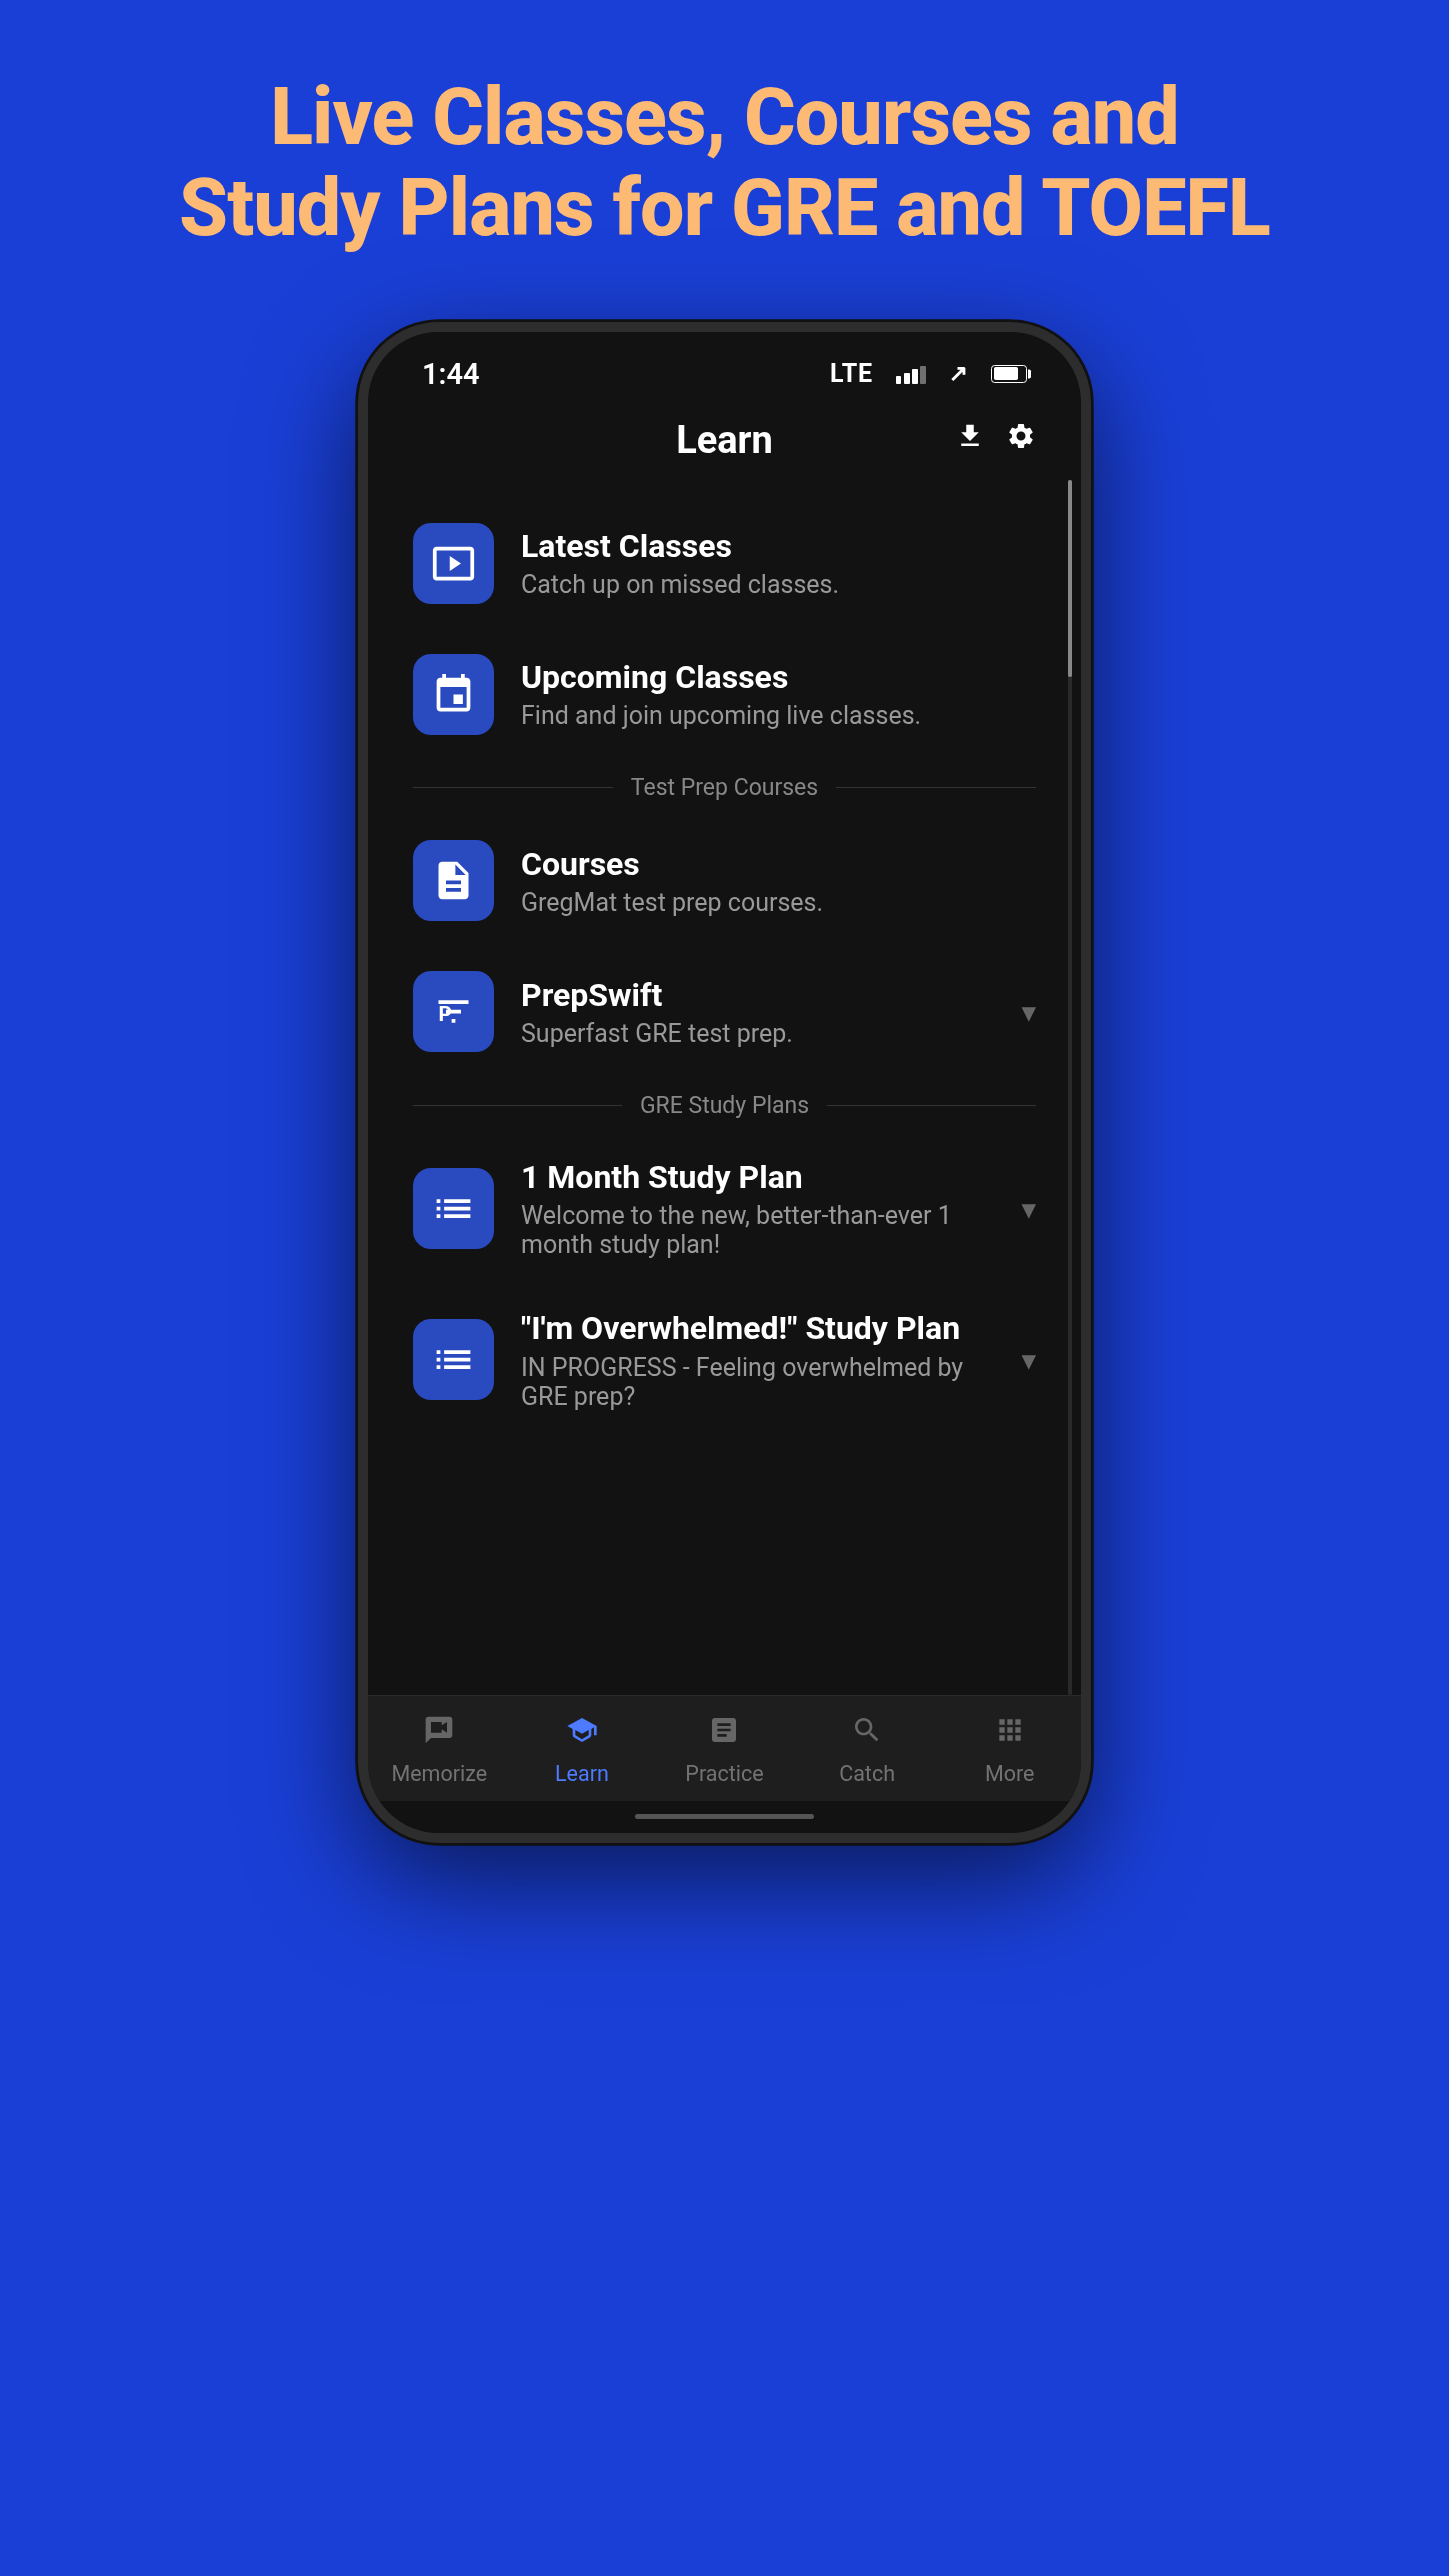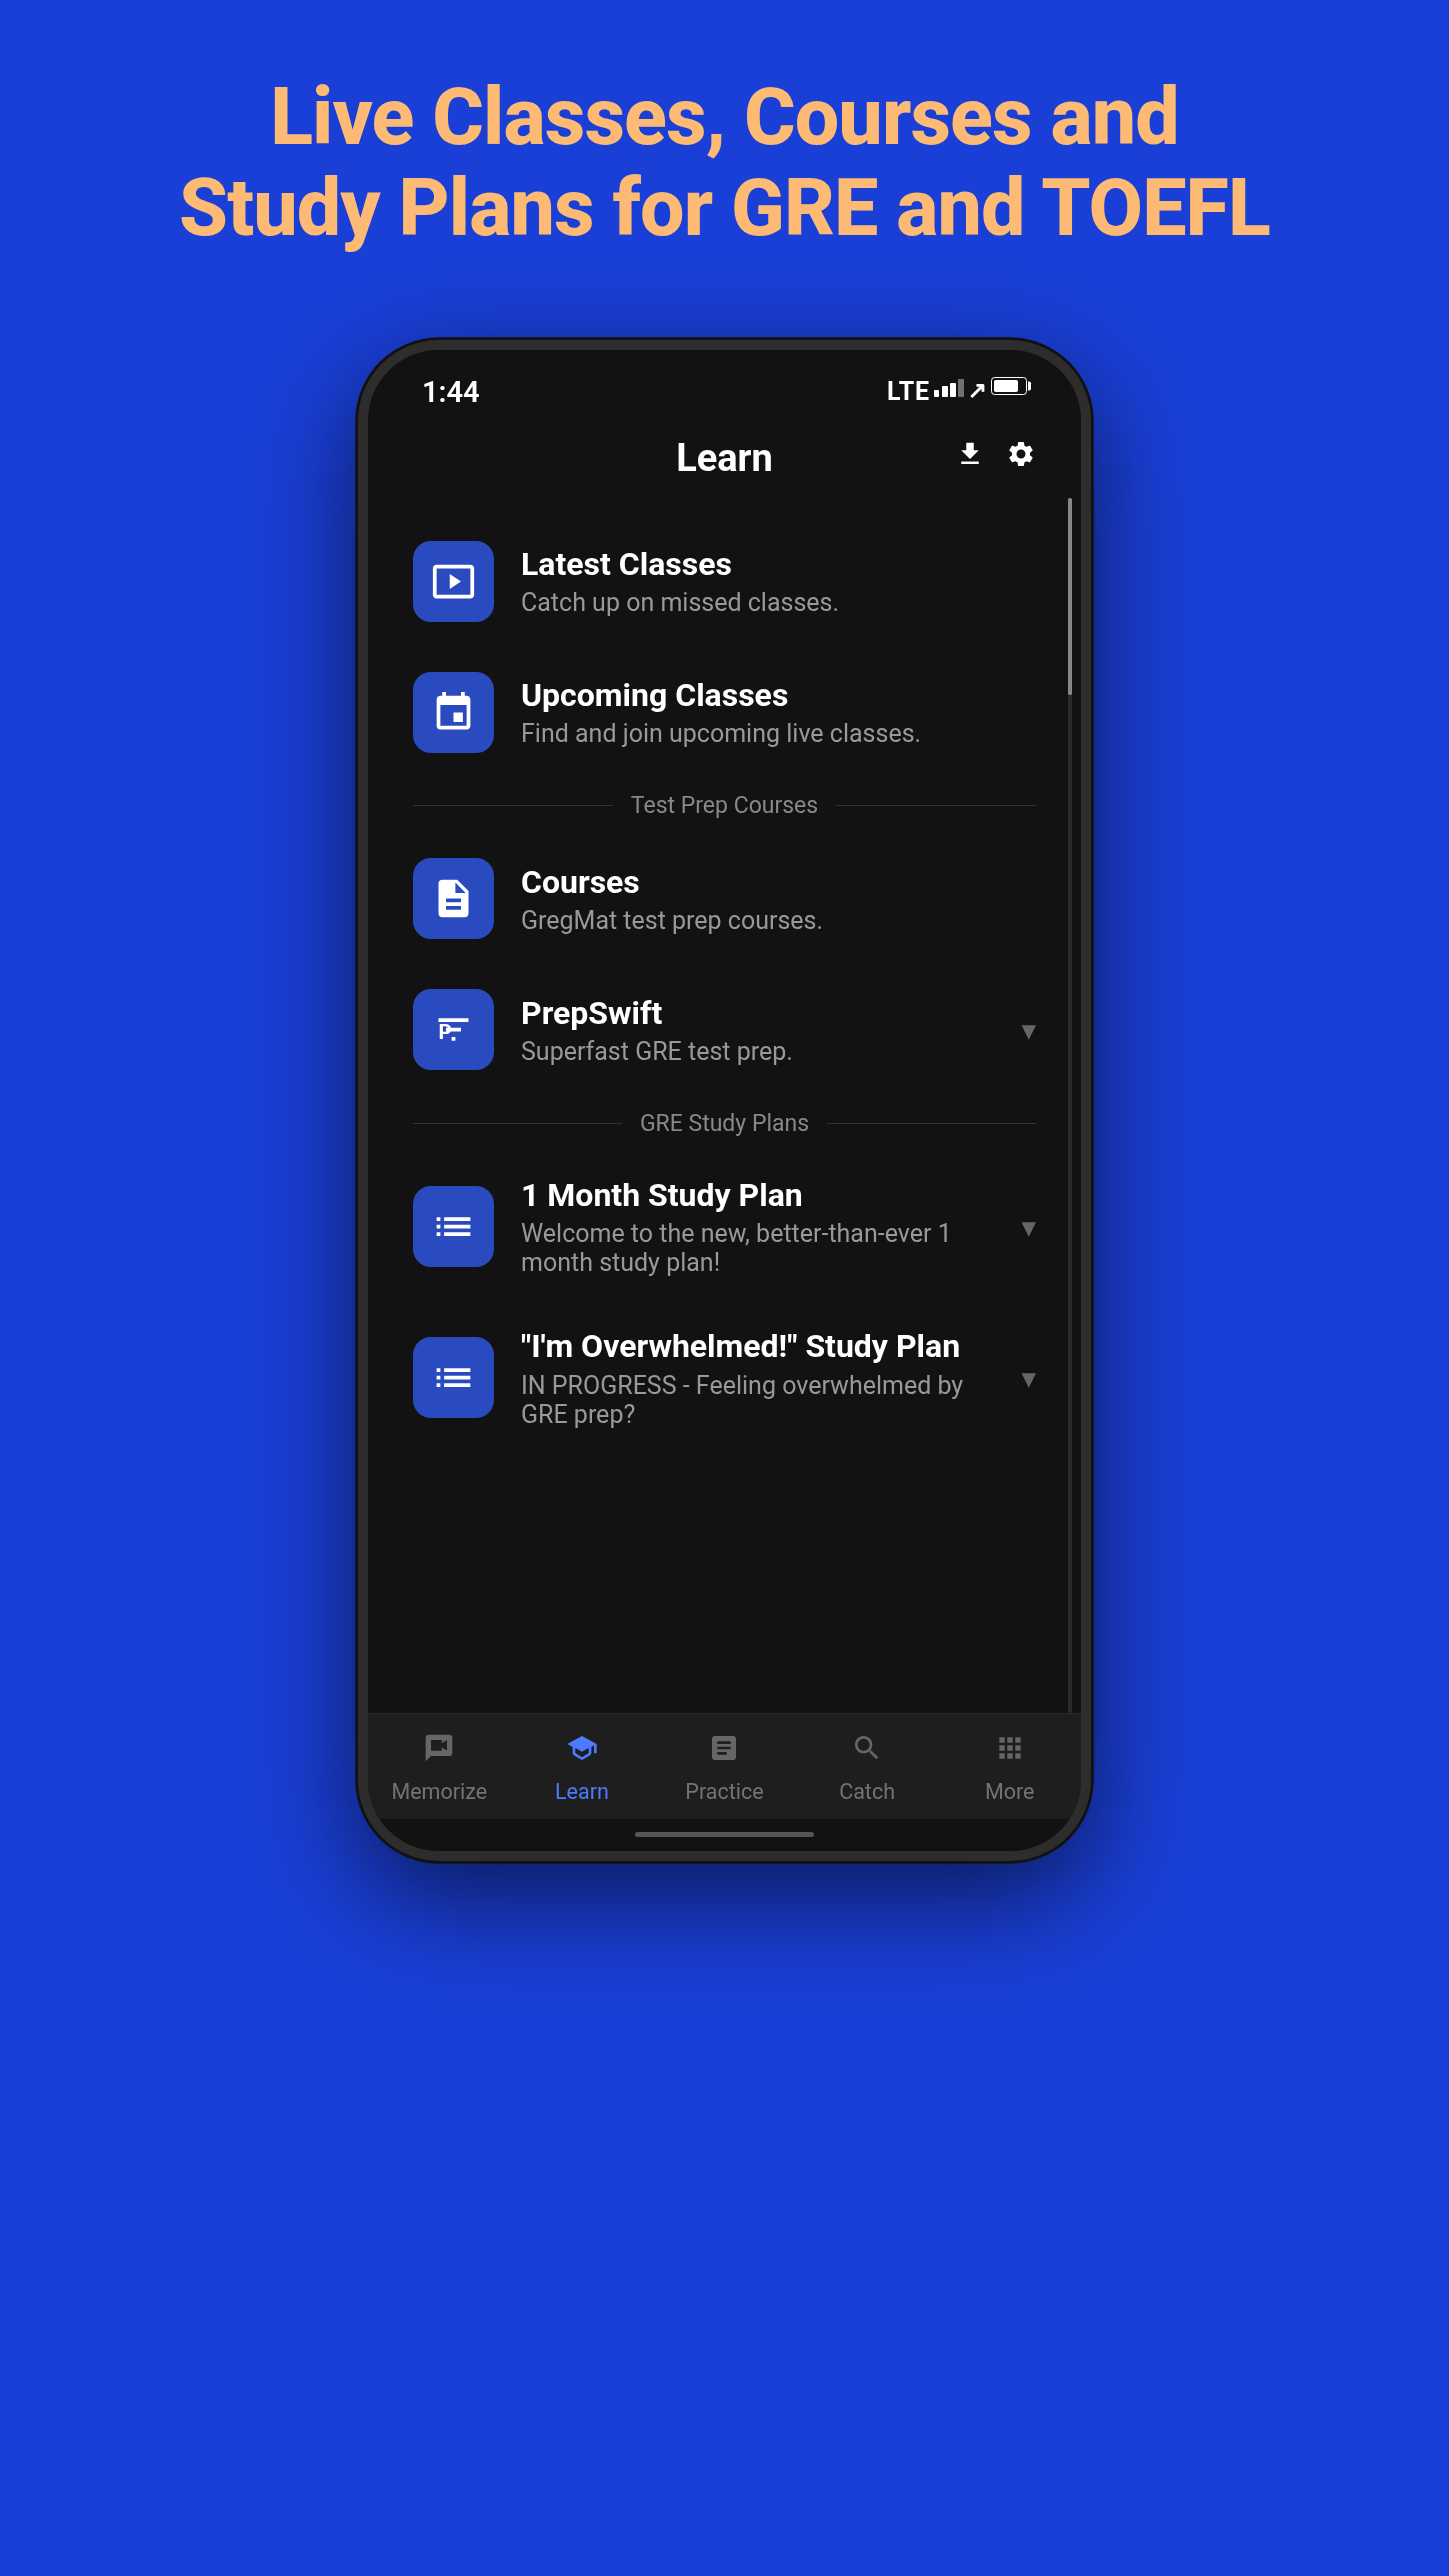--- a/index.html
+++ b/index.html
@@ -23,21 +23,21 @@
       font-size: 79px;
       font-weight: 800;
       line-height: 1.15;
       letter-spacing: -0.9px;
     }
 
     .phone-wrapper {
       position: relative;
       width: 733px;
       height: 1521px;
-      margin-top: 32px;
+      margin-top: 14px;
     }
 
     
     .phone-shell {
       position: absolute;
       inset: 0;
       background: #1a1a1a;
       border-radius: 81px;
       border: 10.7px solid #2d2d2d;
       box-shadow:
@@ -78,21 +78,22 @@
       background: #121212;
       flex-shrink: 0;
     }
     .status-time {
       color: white;
       font-size: 29px;
       font-weight: 600;
     }
     .status-icons {
       display: flex;
-      gap: 4px;
+      align-items: center;
+      gap: 23px;
       color: white;
       font-size: 25px;
       font-weight: 600;
     }
     .lte-text {
       font-size: 25px;
       font-weight: 700;
       letter-spacing: 0.9px;
     }
     .signal-icon {

